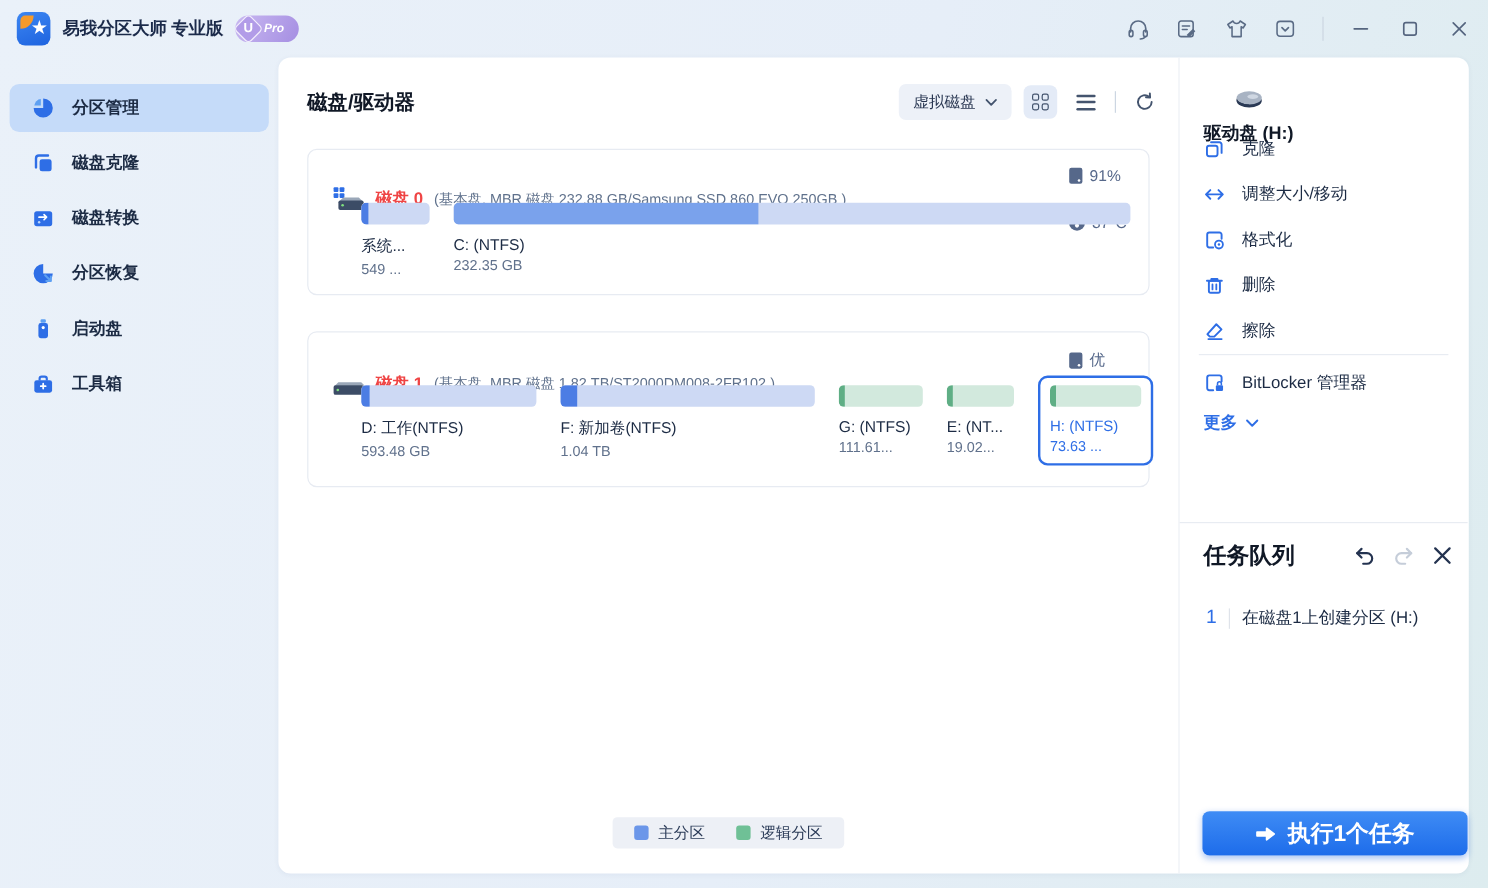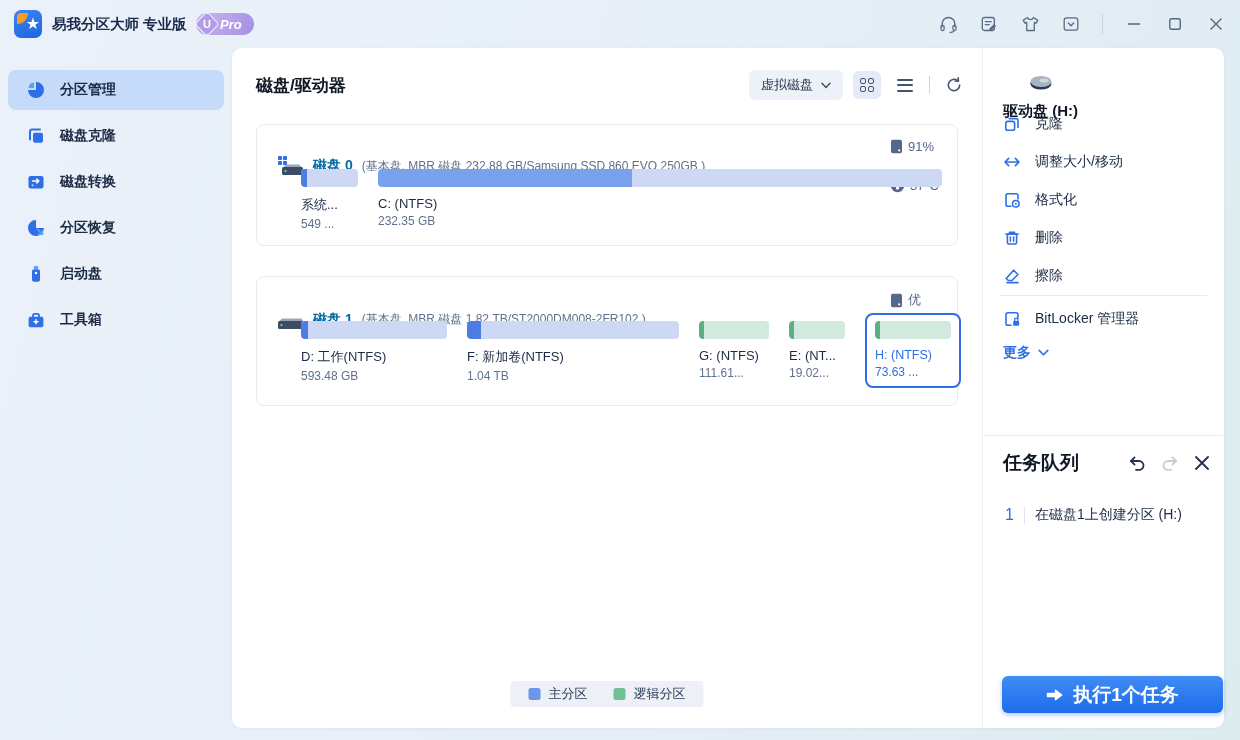--- a/index.html
+++ b/index.html
@@ -9,28 +9,28 @@
     color:#1c2b44; }
   svg { display:block; }
 
   
   #titlebar{ position:absolute; left:0; top:0; width:1240px; height:48px; display:flex; align-items:center; }
   .app-icon{ position:absolute; left:14px; top:10px; width:28px; height:28px; border-radius:7px;
     background:linear-gradient(160deg,#3c86f2,#1e63df); overflow:hidden; }
   .app-icon .wedge{ position:absolute; left:3px; top:3px; width:11px; height:11px;
     background:#f59a2b; border-radius:0 0 100% 0 / 0 0 100% 0; border-top-left-radius:4px;}
   .app-icon .star{ position:absolute; right:2px; top:3px; color:#fff; font-size:16px; line-height:22px;}
-  .app-title{ position:absolute; left:52px; top:0; line-height:48px; font-size:14.5px; font-weight:700; color:#1b2a4a; }
+  .app-title{ position:absolute; left:52px; top:0; line-height:48px; font-size:14.5px; font-weight:700; color:#1b2a4a;font-family:Liberation Serif, serif; }
   .pro-badge{ position:absolute; left:196px; top:13px; height:22px; padding:0 12px 0 24px; border-radius:11px;
     background:linear-gradient(120deg,#c9b9f1,#a58ee2); display:flex; align-items:center; }
   .pro-badge .u-gem{ position:absolute; left:2px; top:2px; width:18px; height:18px; background:#b29ce8;
     border:1.6px solid #f3eefc; transform:rotate(45deg); border-radius:4px; }
   .pro-badge .u-ch{ position:absolute; left:2px; top:2px; width:18px; height:18px; color:#fff; font-weight:700;
     font-size:11px; text-align:center; line-height:18px; }
-  .pro-badge .pro-txt{ color:#fff; font-weight:700; font-style:italic; font-size:13px; }
+  .pro-badge .pro-txt{ color:#fff; font-weight:700; font-style:italic; font-size:10px; }
   .tb-icons{ position:absolute; right:14px; top:0; height:48px; display:flex; align-items:center; gap:21px; }
   .tb-btn{ width:20px; height:20px; display:flex; align-items:center; justify-content:center; cursor:pointer; }
   .tb-sep{ width:1px; height:20px; background:#ccd6e2; }
 
   
   #sidebar{ position:absolute; left:0; top:48px; width:232px; bottom:0; padding-top:22px; }
   .side-item{ margin:0 8px 6px 8px; height:40px; border-radius:8px; display:flex; align-items:center;
     gap:14px; padding-left:18px; font-size:14px; font-weight:600; color:#1c2b44; cursor:pointer; }
   .side-item.selected{ background:#c5dbf9; }
 
@@ -49,21 +49,21 @@
   .icon-btn.active{ background:#e4ebf7; }
   .grid-glyph{ width:14px; height:14px; display:grid; grid-template-columns:1fr 1fr; gap:2.5px; }
   .grid-glyph i{ border:1.6px solid #44546e; border-radius:2px; }
   .burger{ display:flex; flex-direction:column; gap:3.5px; }
   .burger i{ width:16px; height:2px; background:#44546e; border-radius:1px; }
 
   .disk-card{ position:absolute; left:24px; width:702px; background:#fff; border:1px solid #e7ebf2; border-radius:8px; }
   #disk-card-0{ top:76px; height:122px; }
   #disk-card-1{ top:228px; height:130px; }
   .card-head{ position:absolute; left:20px; right:18px; top:14px; display:flex; align-items:center; gap:9px; }
-  .disk-name{ font-size:14px; font-weight:800; color:#0369a1; white-space:nowrap; }
+  .disk-name{ font-size:14px; font-weight:800; color:#ef4444; white-space:nowrap; }
   .disk-info{ font-size:12px; color:#5f718c; white-space:nowrap; }
   .head-stats{ margin-left:auto; display:flex; align-items:flex-start; gap:24px;flex-direction:column; }
   .stat{ display:flex; align-items:center; gap:5px; font-size:13px; color:#56688a; }
   .part-row{ position:absolute; left:44px; top:44px; display:flex; gap:20px; align-items:flex-start; }
   .pbar{ height:18px; border-radius:4px; position:relative; overflow:hidden; }
   .pbar.primary{ background:#cdd9f4; }
   .pbar.logical{ background:#d2e9dd; }
   .pfill{ position:absolute; left:0; top:0; bottom:0; border-radius:4px 0 0 4px; }
   .p-label{ margin-top:9px; font-size:13px; color:#1c2b44; white-space:nowrap; }
   .p-size{ margin-top:3px; font-size:12px; color:#60718c; white-space:nowrap; }

